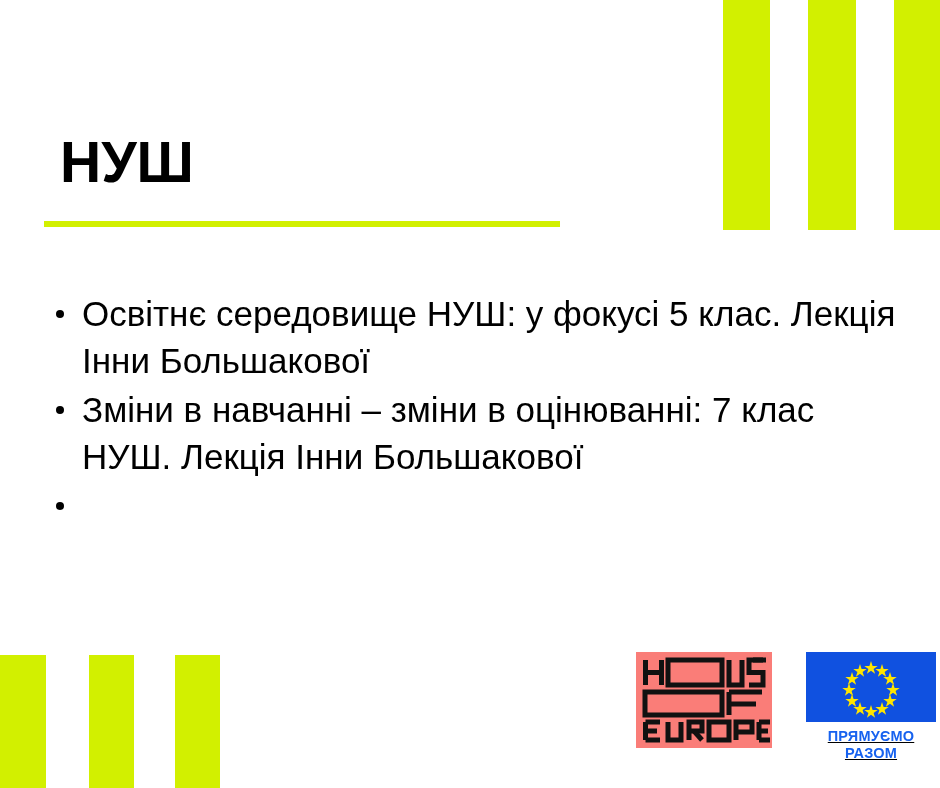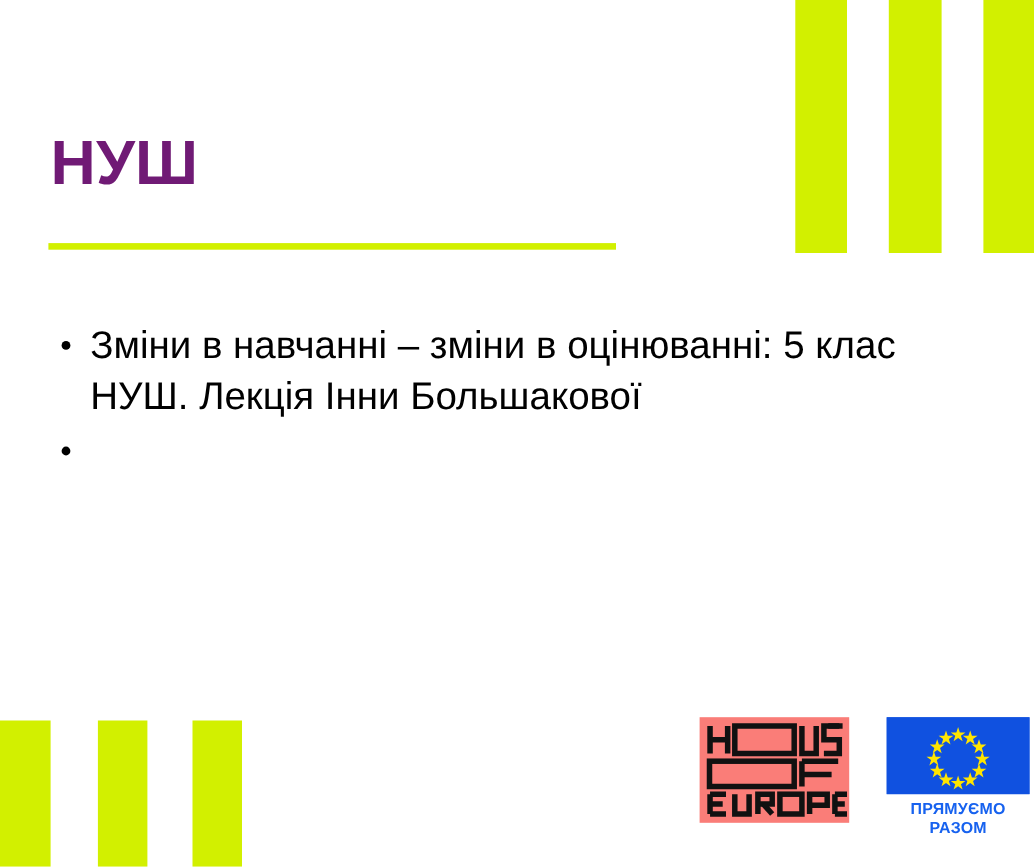--- a/index.html
+++ b/index.html
@@ -29,25 +29,25 @@
 
   .bar-bl-1 { left: -2px;  top: 655px; width: 48px; height: 135px; }
   .bar-bl-2 { left: 89px;  top: 655px; width: 45px; height: 135px; }
   .bar-bl-3 { left: 175px; top: 655px; width: 45px; height: 135px; }
 
   
   .title {
     position: absolute;
     left: 44px;
     top: 114px;
-    margin: 2px;
+    margin: 16px;
     font-size: 57px;
     font-weight: bold;
     letter-spacing: 0px;
-    color: #701a75;
+    color: #000000;
     line-height: 1.15;
     white-space: nowrap;
   }
   .title-rule {
     position: absolute;
     left: 44px;
     top: 221px;
     width: 516px;
     height: 6px;
     background: #d2f000;
@@ -92,20 +92,21 @@
   }
   .hoe-logo svg { display: block; }
 
   
   .eu-block {
     position: absolute;
     left: 806px;
     top: 652px;
     width: 134px;
     height: 118px;
+    text-decoration: underline;
   }
   .eu-flag {
     width: 130px;
     height: 70px;
     background: #1051e0;
     display: block;
   }
   .eu-caption {
     margin-top: 6px;
     width: 130px;
@@ -129,21 +130,25 @@
   <div class="bar bar-bl-1"></div>
   <div class="bar bar-bl-2"></div>
   <div class="bar bar-bl-3"></div>
 
   <h1 class="title">НУШ</h1>
   <div class="title-rule"></div>
 
   <ul class="bullets">
     <li>
       <span class="dot"></span>
-      <span>Зміни в навчанні – зміни в оцінюванні: 5 клас НУШ. Лекція Інни Большакової</span>
+      <span>Освітнє середовище НУШ: у фокусі 5 клас. Лекція Інни Большакової</span>
+    </li>
+    <li>
+      <span class="dot"></span>
+      <span>Зміни в навчанні – зміни в оцінюванні: 7 клас НУШ. Лекція Інни Большакової</span>
     </li>
     <li>
       <span class="dot"></span>
     </li>
   </ul>
 
   <div class="hoe-logo">
     <svg width="136" height="96" viewBox="0 0 136 96">
       <g fill="none" stroke="#111111" stroke-width="5">
 

